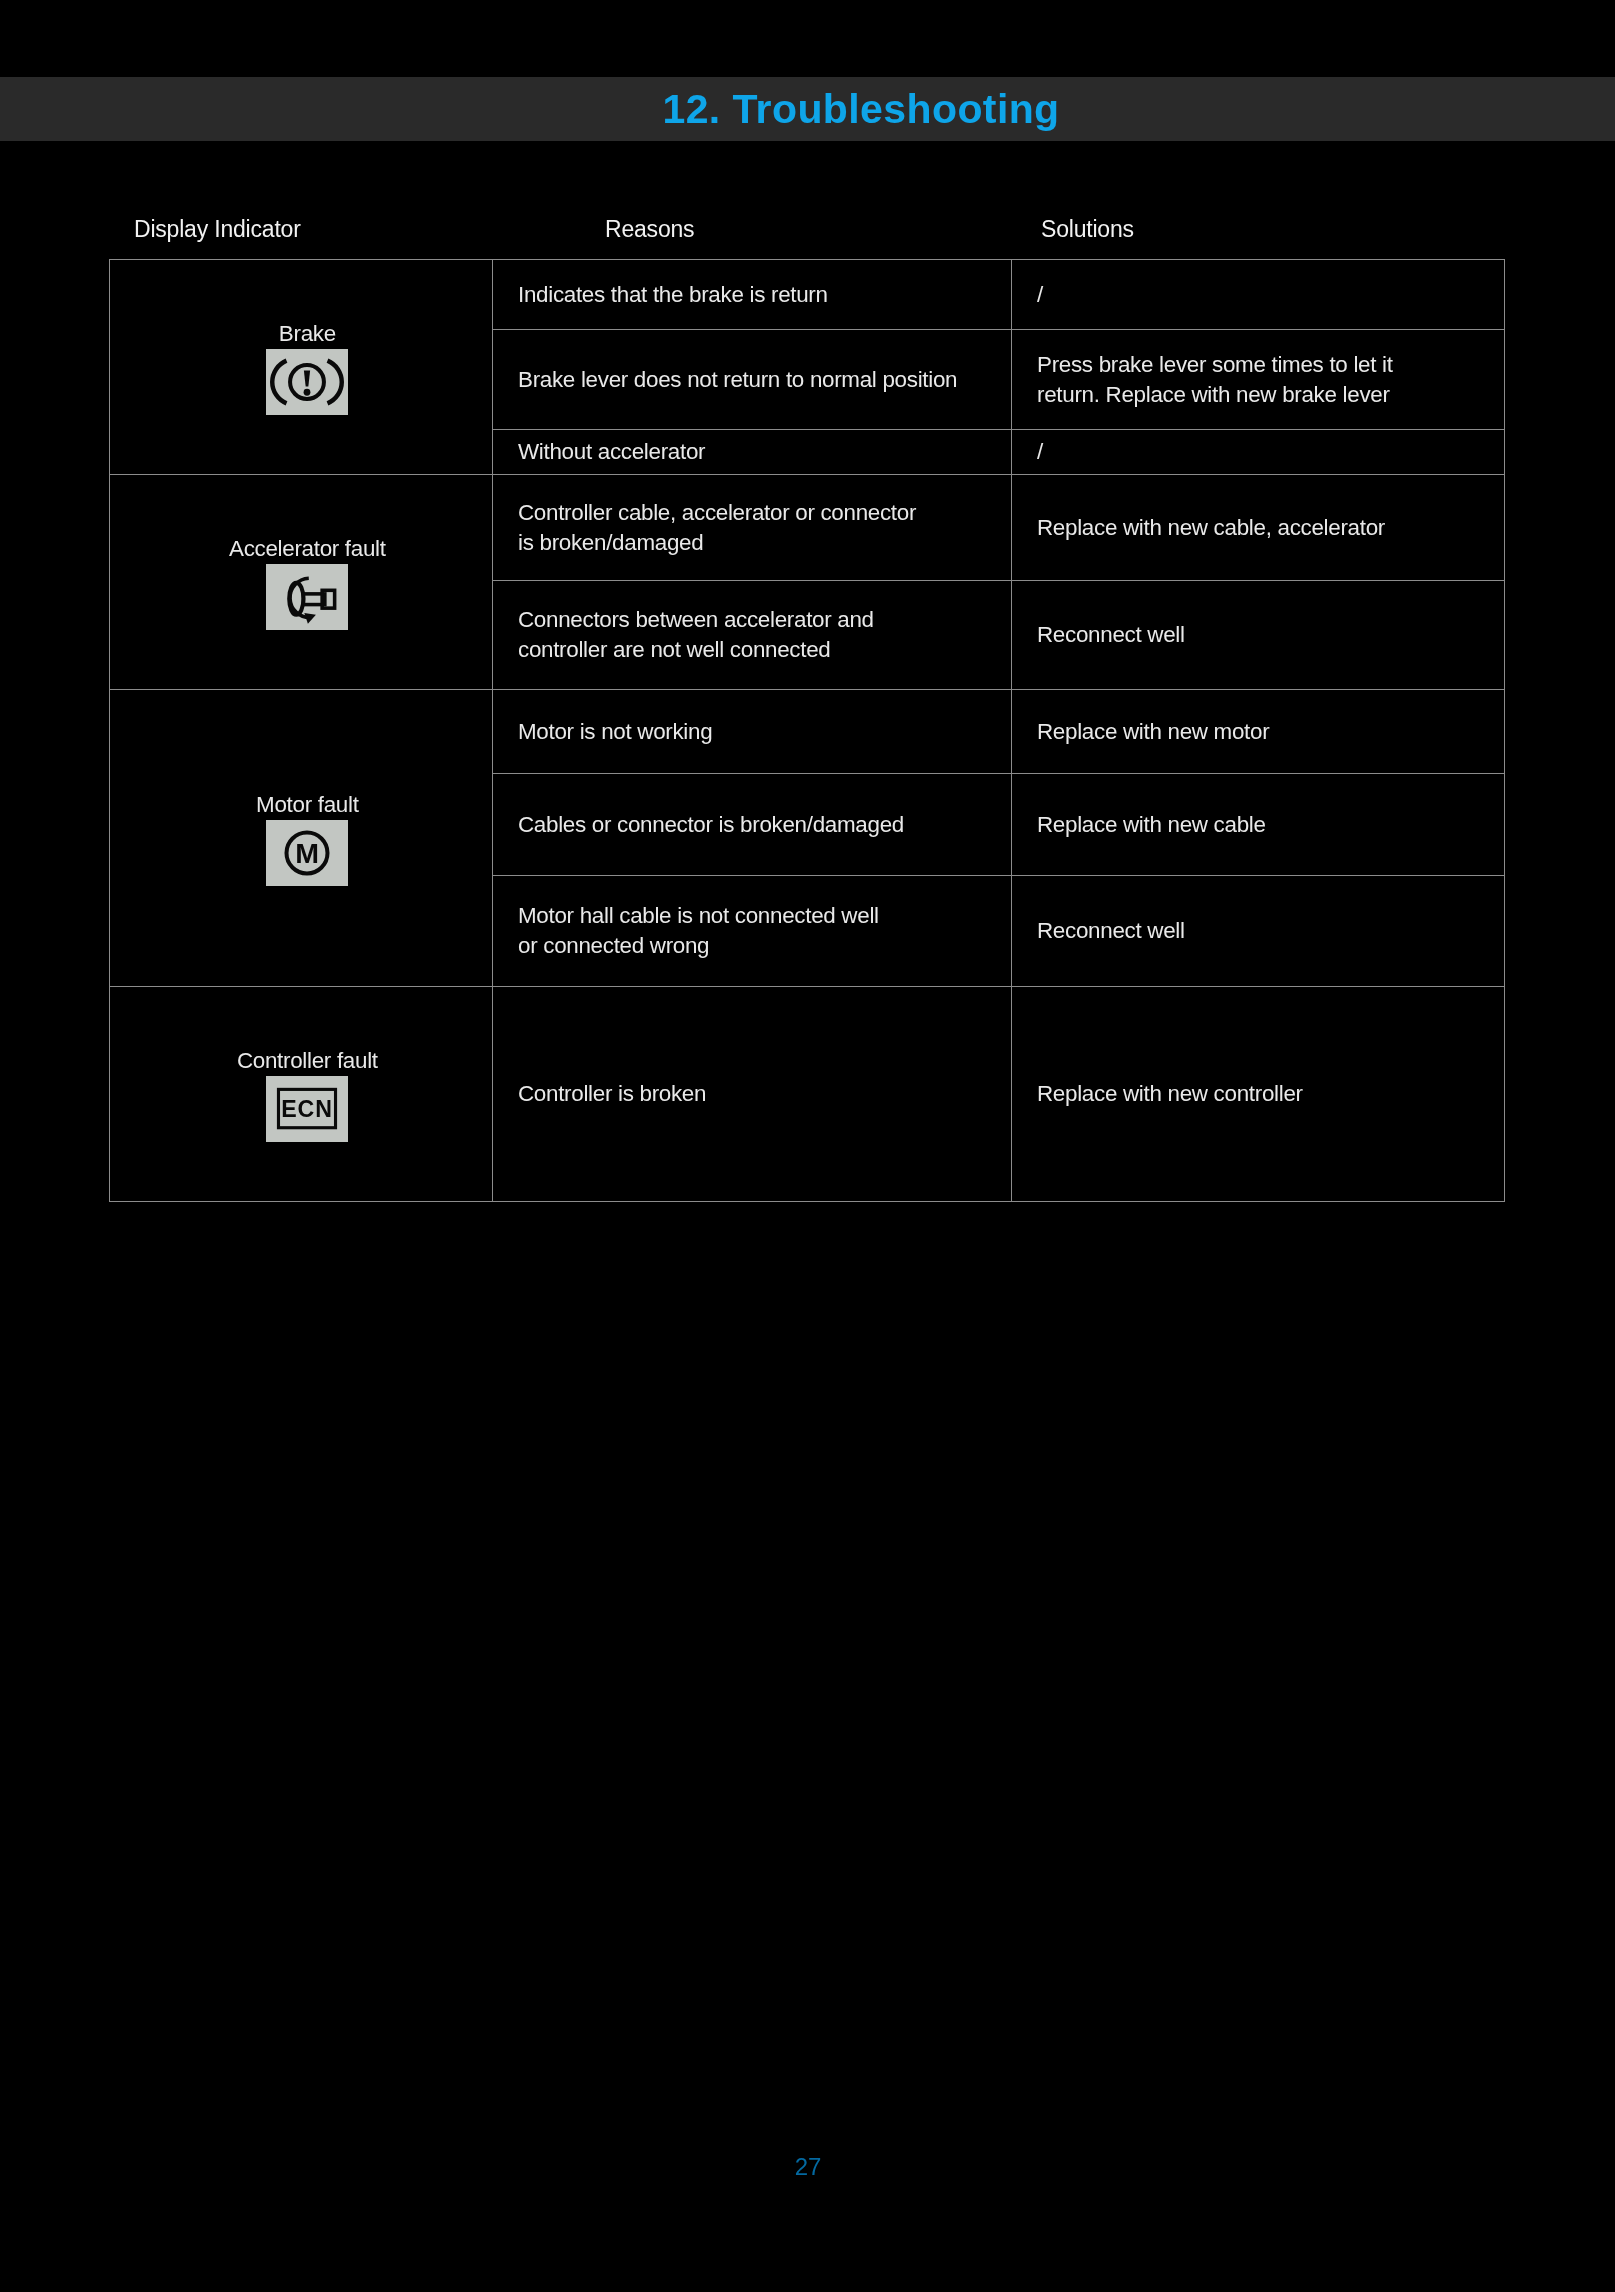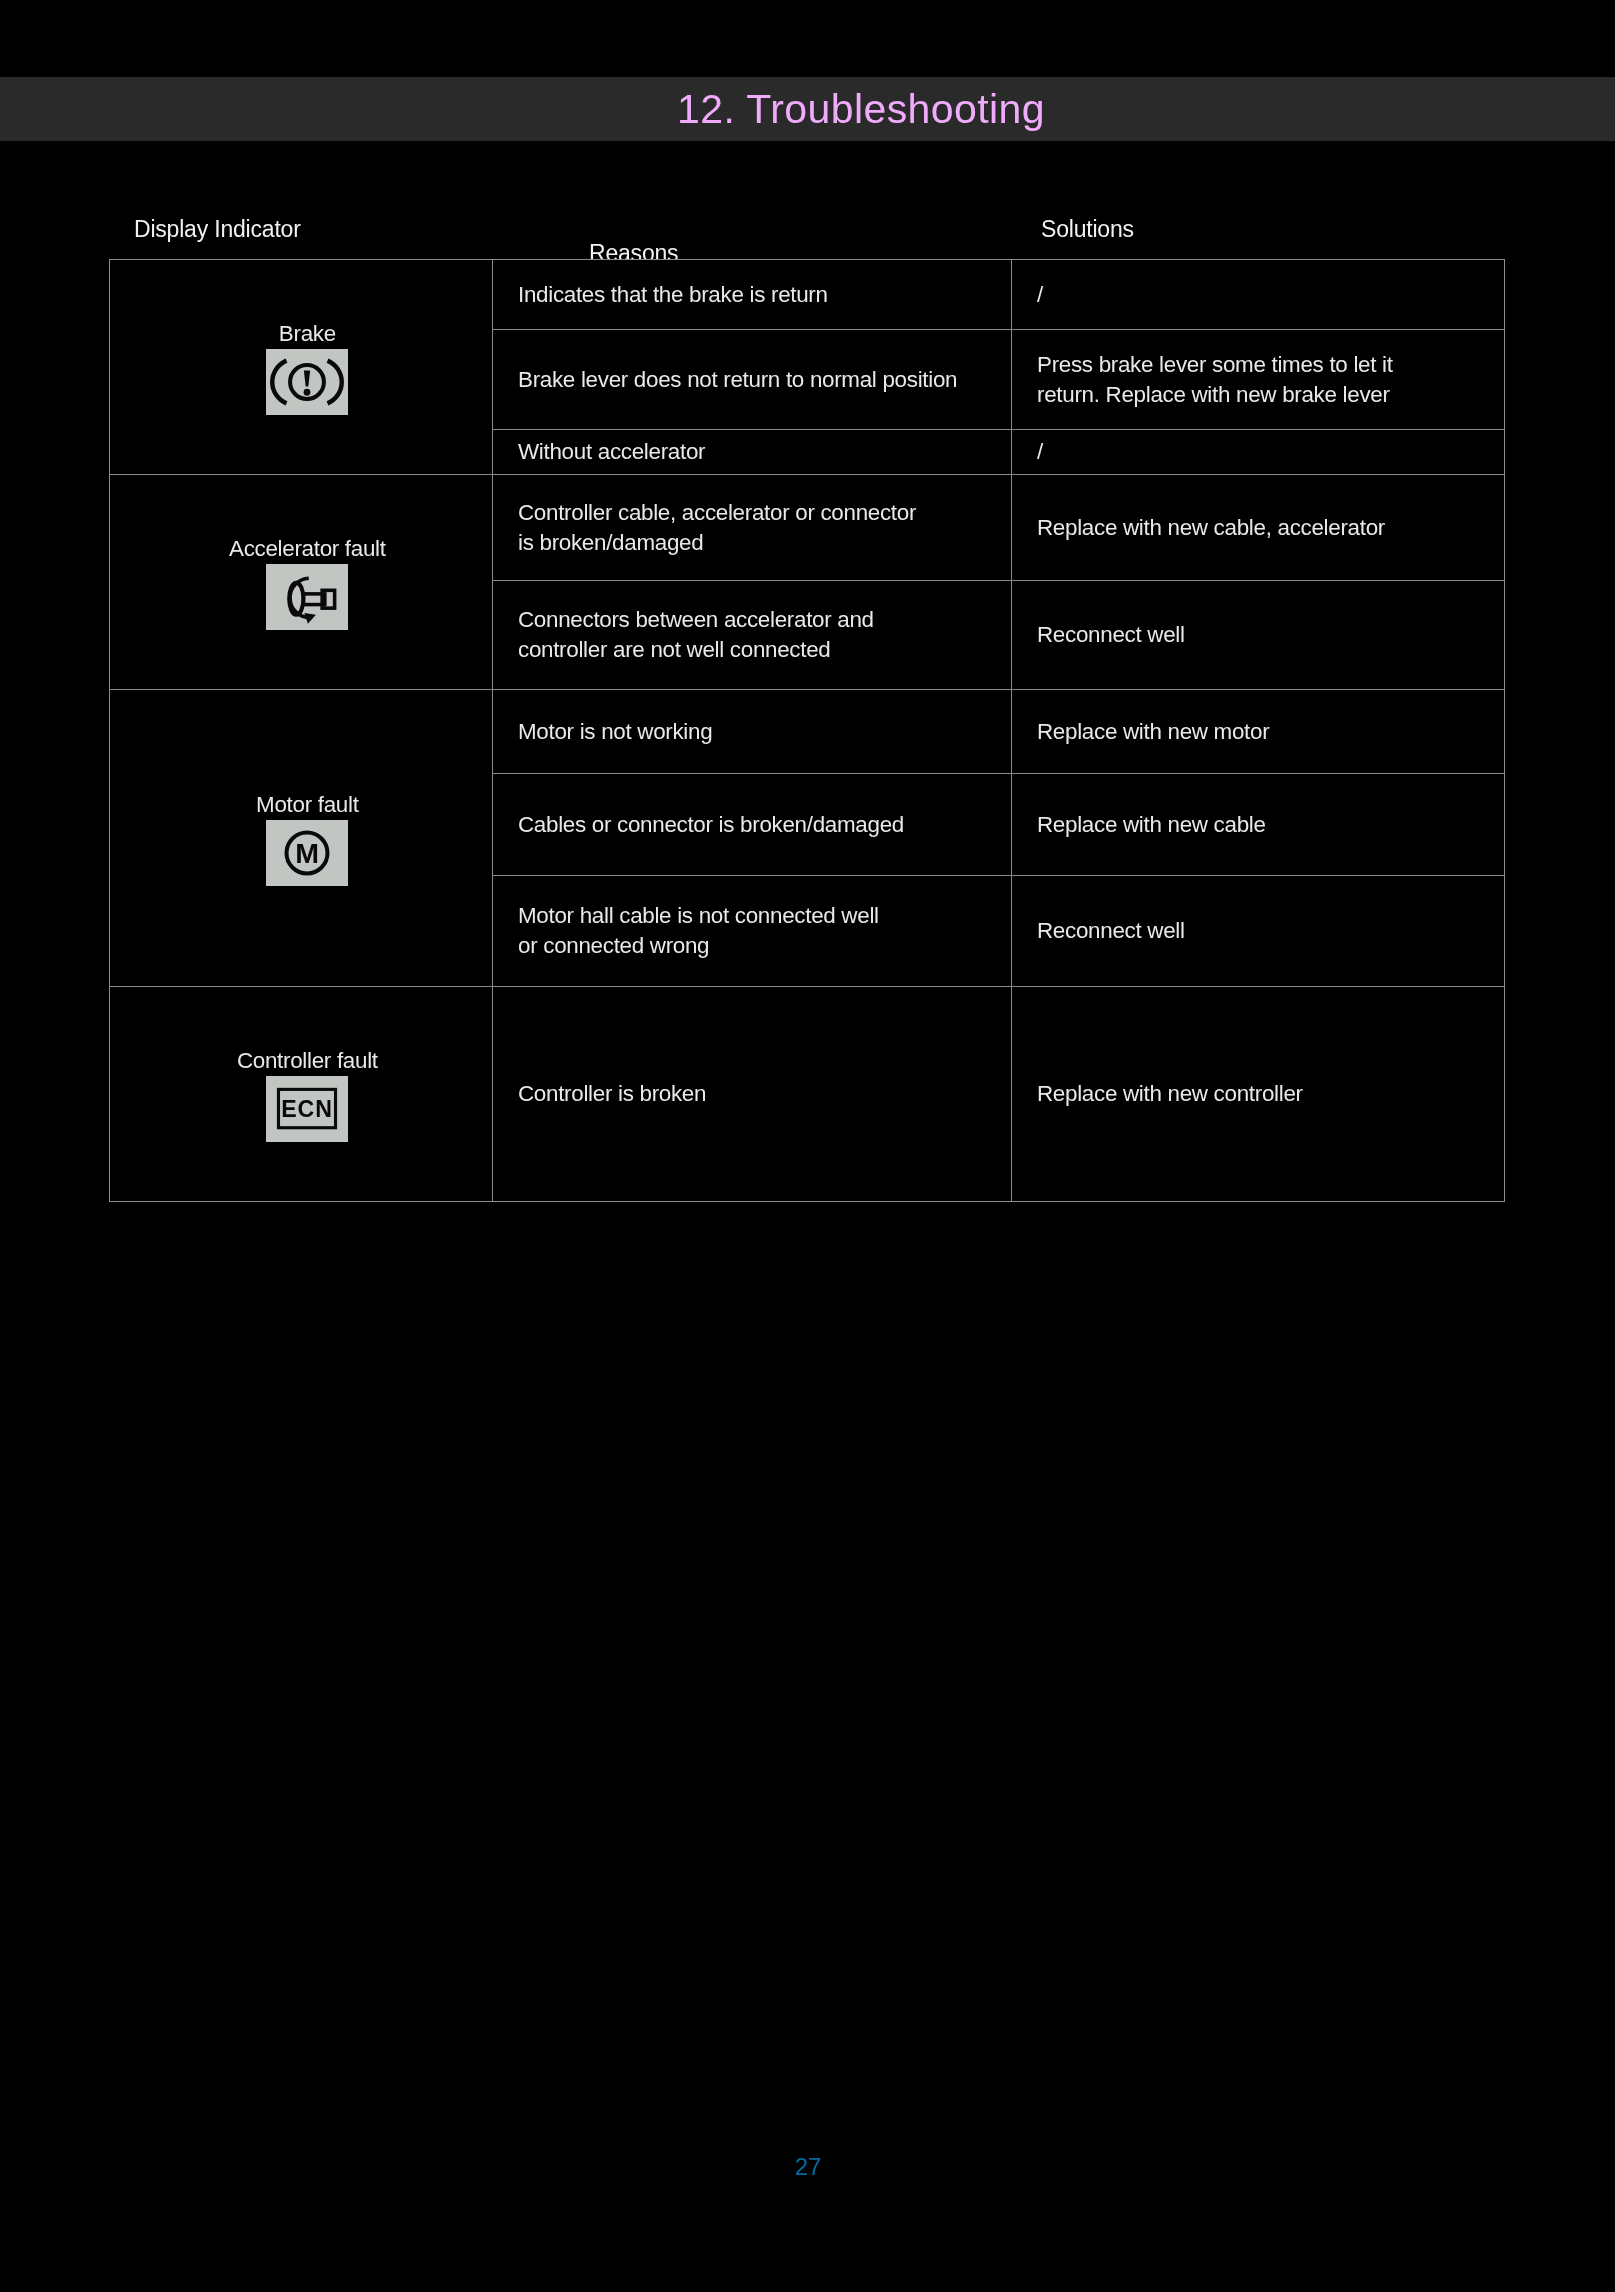--- a/index.html
+++ b/index.html
@@ -12,30 +12,30 @@
     overflow:hidden;
   }
   .title-bar {
     position:absolute; left:0; top:77px;
     width:1616px; height:64px;
     background:#2a2a2a;
   }
   .title-bar .title {
     position:absolute; left:861px; top:50%;
     transform:translate(-50%,-50%);
-    font-size:41px; font-weight:400; color:#f0abfc;
+    font-size:41px; font-weight:700; color:#0ea5e9;
     white-space:nowrap; letter-spacing:0.4px;
   }
   .col-header {
     position:absolute; top:216px;
     font-size:23px; color:#f2f2f2; white-space:nowrap;
     letter-spacing:-0.2px;
   }
   .col-header.h-indicator { left:134px; }
-  .col-header.h-reasons   { left:589px;margin-top:24px; }
+  .col-header.h-reasons   { left:605px; }
   .col-header.h-solutions { left:1041px; }
 
   table.ts {
     position:absolute; left:109px; top:259px;
     border-collapse:collapse; table-layout:fixed;
     background:#000;
   }
   table.ts td {
     border:1.8px solid #8c8c8c;
     vertical-align:middle;

